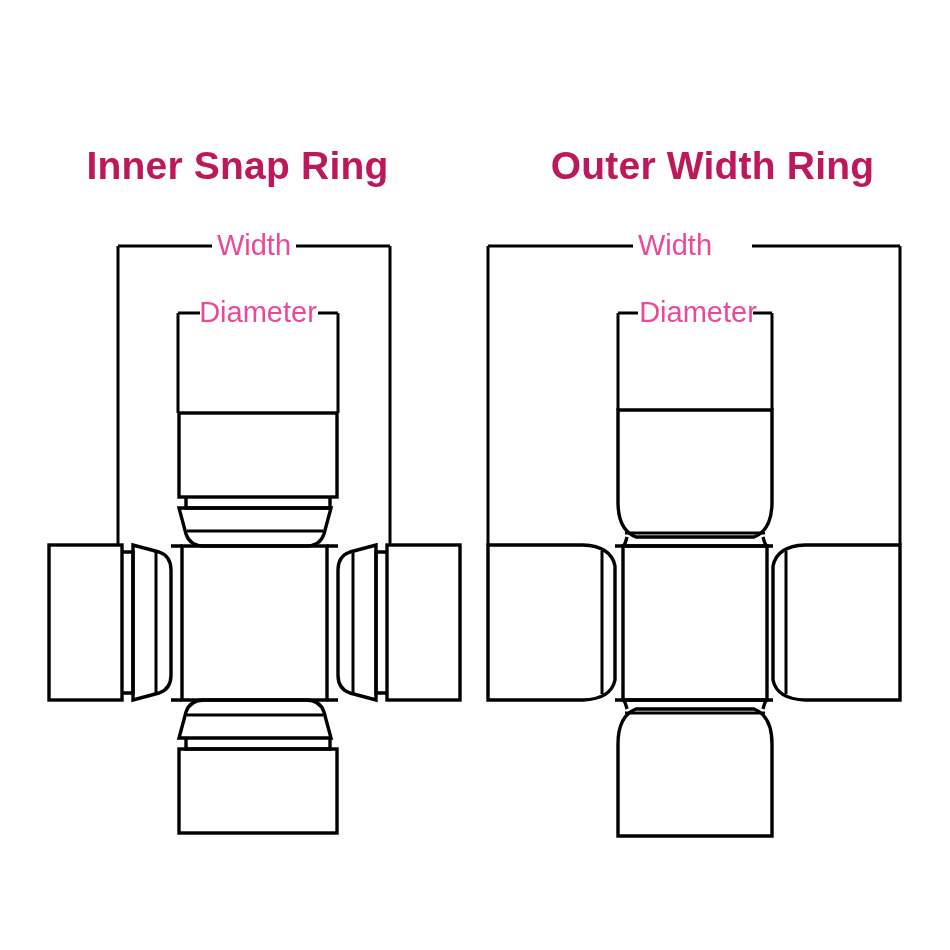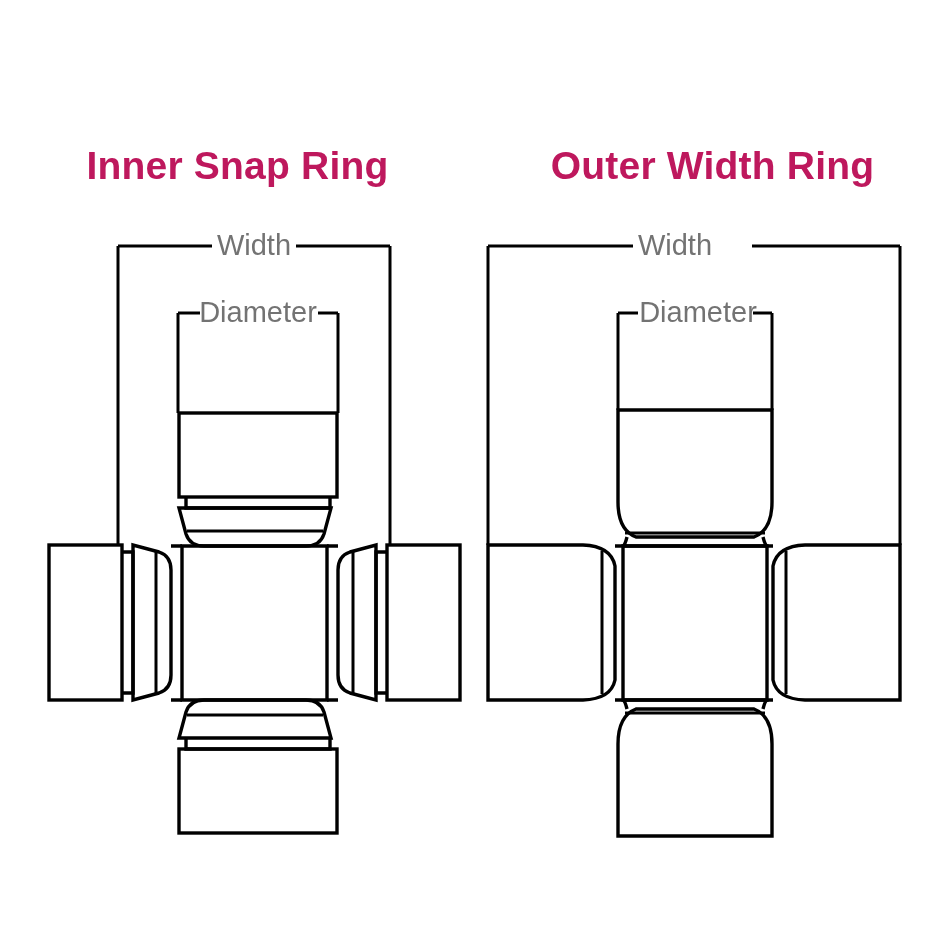--- a/index.html
+++ b/index.html
@@ -35,21 +35,21 @@
     letter-spacing: 0.2px;
     line-height: 1;
     white-space: nowrap;
     margin-top: 36px;
   }
 
   .dim-label {
     position: absolute;
     font-size: 29px;
     font-weight: 400;
-    color: #737373;
+    color: #ec4899;
     line-height: 1;
     white-space: nowrap;
     text-align: center;
   }
 
   svg.art {
     position: absolute;
     left: 0;
     top: 0;
     width: 475px;

